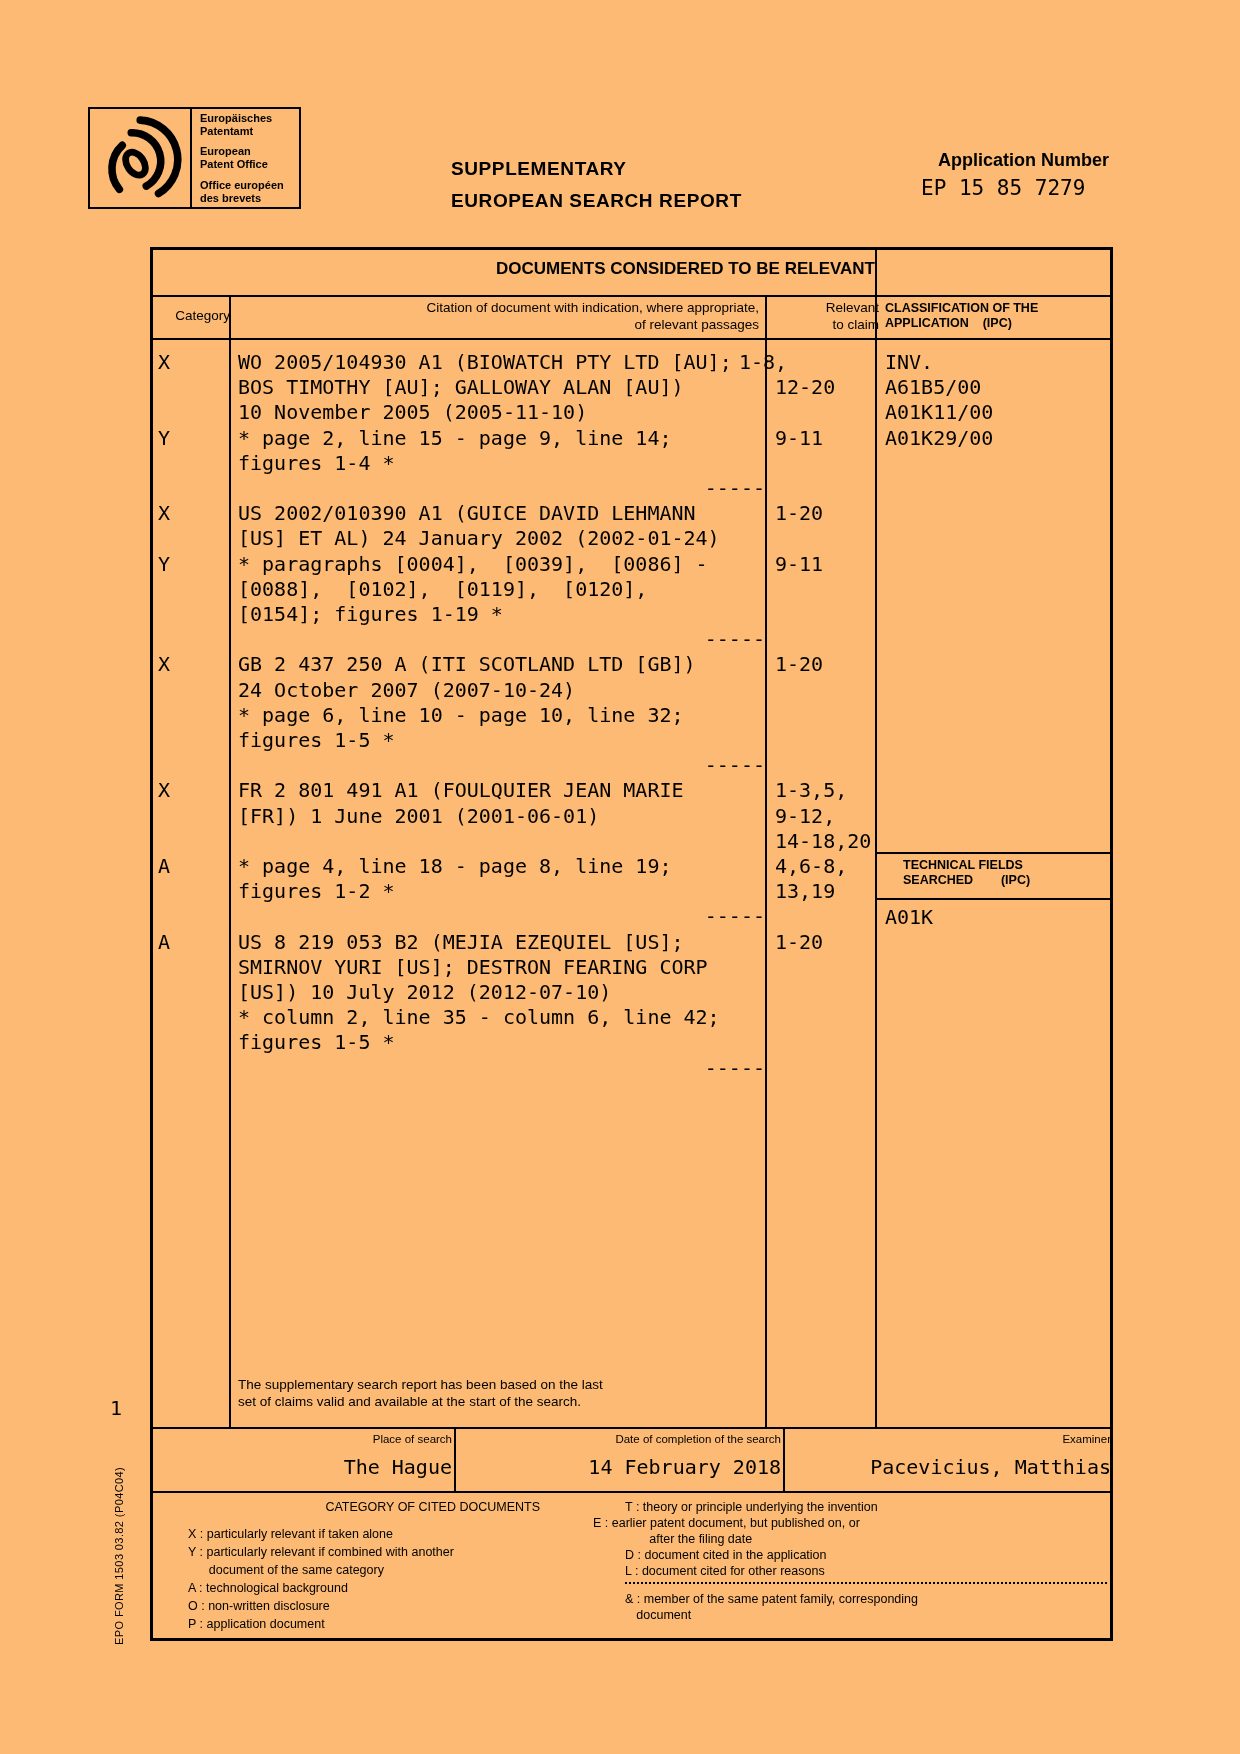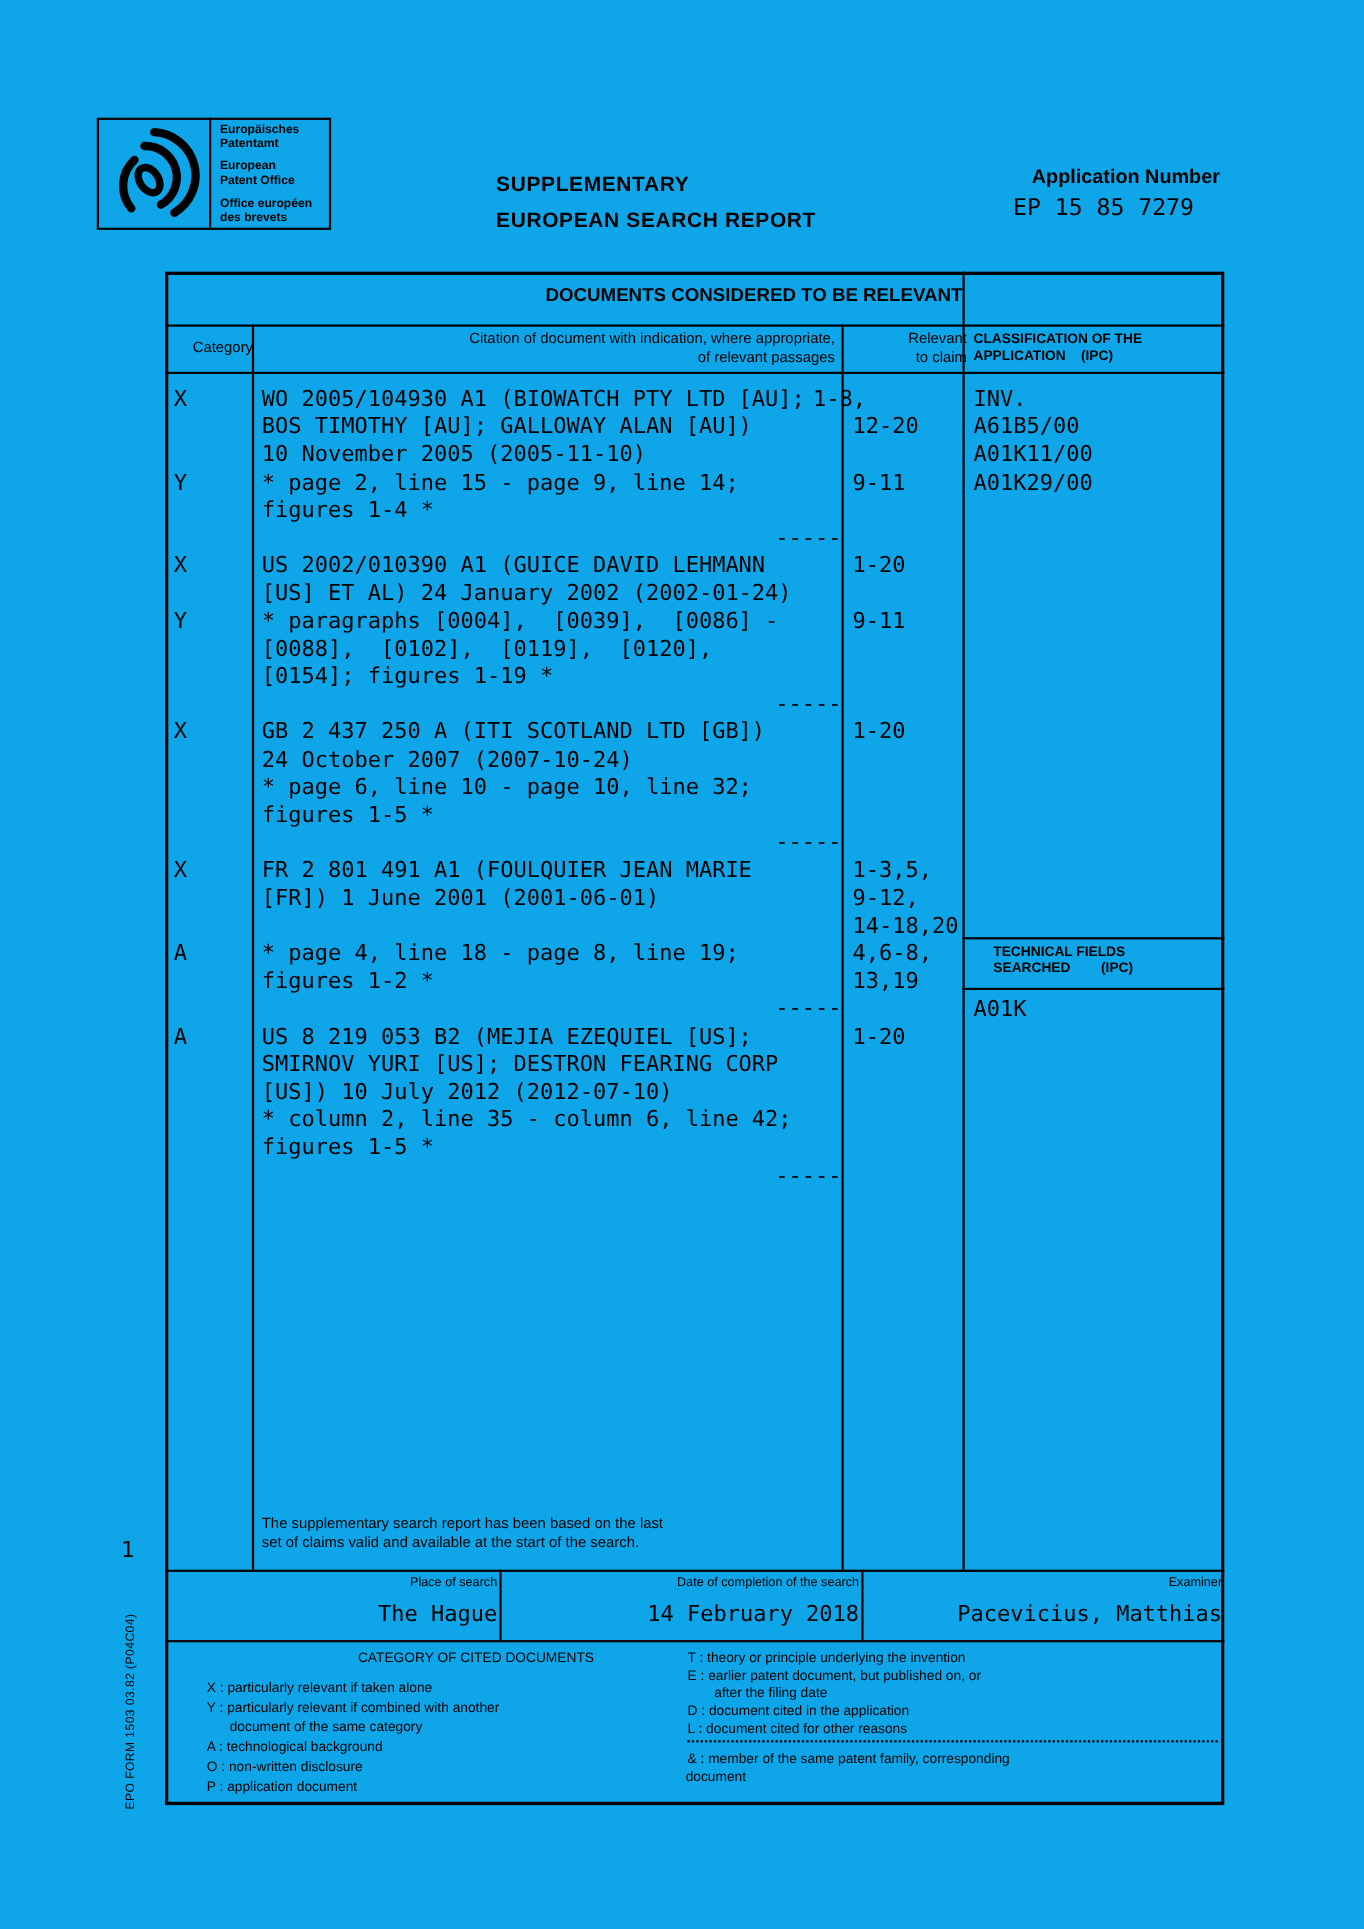--- a/index.html
+++ b/index.html
@@ -1,17 +1,17 @@
 <!DOCTYPE html>
 <html><head>
 <meta charset="utf-8">
 <style>
   html,body{margin:0;padding:0;background:#e8e8e8;}
   *{box-sizing:border-box;}
-  #page{position:relative;width:1240px;height:1754px;background:#0ea5e9;color:#000;overflow:hidden;}
+  #page{position:relative;width:1240px;height:1754px;background:#fdba74;color:#000;overflow:hidden;}
   .abs{position:absolute;}
   .sans{font-family:"Liberation Sans",sans-serif;}
   .mono{font-family:"DejaVu Sans Mono",monospace;}
   .b{font-weight:bold;}
   .pre{white-space:pre;}
   .prl{white-space:pre-line;}
   .ctr{text-align:right;}
   .hline{position:absolute;height:2px;background:#000;}
   .vline{position:absolute;width:2px;background:#000;}
   .line{font-size:20px;line-height:25px;letter-spacing:0px;}
@@ -149,25 +149,25 @@
   <div id="legend-left" class="abs" style="left:0;top:0">
       <div class="abs sans legend pre" style="left: 188px; top: 1527px;">X : particularly relevant if taken alone</div>
       <div class="abs sans legend pre" style="left: 188px; top: 1545px;">Y : particularly relevant if combined with another</div>
       <div class="abs sans legend pre" style="left: 188px; top: 1563px;">      document of the same category</div>
       <div class="abs sans legend pre" style="left: 188px; top: 1581px;">A : technological background</div>
       <div class="abs sans legend pre" style="left: 188px; top: 1599px;">O : non-written disclosure</div>
       <div class="abs sans legend pre" style="left: 188px; top: 1617px;">P : application document</div>
     </div>
   <div id="legend-right" class="abs" style="left:0;top:0">
       <div class="abs sans legend pre" style="left: 625px; top: 1500px;">T : theory or principle underlying the invention</div>
-      <div class="abs sans legend pre" style="left: 625px; top: 1516px;">E : earlier patent document, but published on, or</div>
+      <div class="abs sans legend pre" style="left: 593px; top: 1516px;">E : earlier patent document, but published on, or</div>
       <div class="abs sans legend pre" style="left: 625px; top: 1532px;">       after the filing date</div>
       <div class="abs sans legend pre" style="left: 625px; top: 1548px;">D : document cited in the application</div>
       <div class="abs sans legend pre" style="left: 625px; top: 1564px;">L : document cited for other reasons</div>
       <div class="abs sans legend pre" style="left: 625px; top: 1592px;">&amp; : member of the same patent family, corresponding</div>
-      <div class="abs sans legend pre" style="left: 599px; top: 1608px; text-align: right;">       document</div>
+      <div class="abs sans legend pre" style="left: 612px; top: 1608px; text-align: right;">       document</div>
     </div>
   <div class="dotted" style="left:625px;top:1582px;width:482px"></div>
 
   <div class="abs mono" style="left:110px;top:1396px;font-size:20px">1</div>
   <div class="abs sans form-id" style="left:113px;top:1645px;width:210px">EPO FORM 1503 03.82 (P04C04)</div>
 
 </div>
 
 </body></html>

